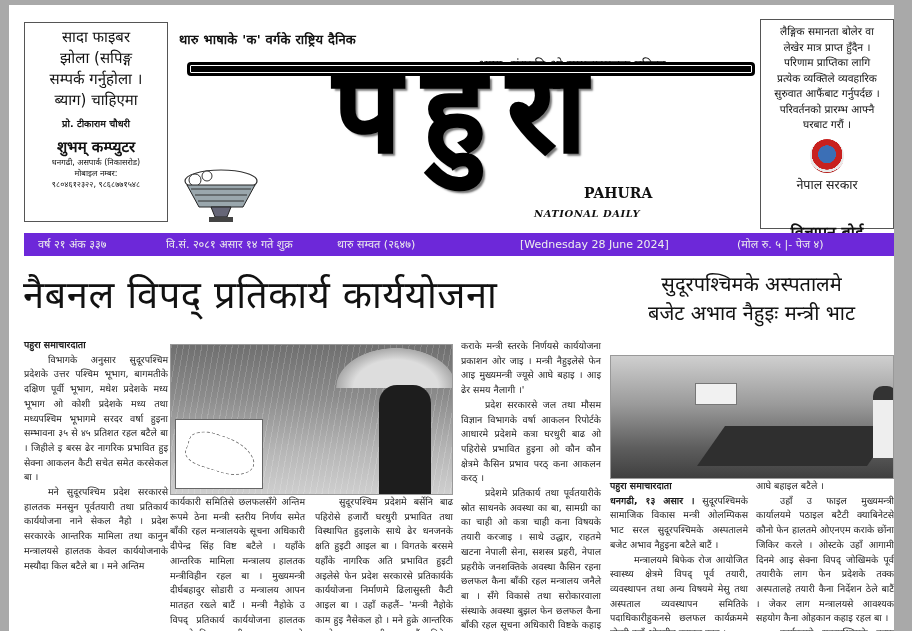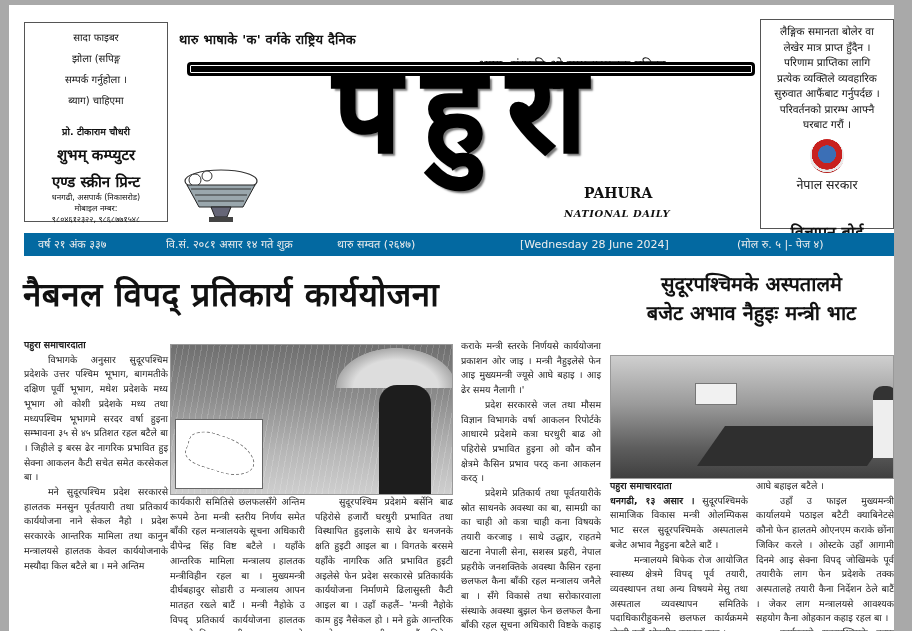--- a/index.html
+++ b/index.html
@@ -2,49 +2,49 @@
 <html><head>
 <meta charset="utf-8">
 <style>
   * { box-sizing: border-box; margin: 0; padding: 0; }
   html, body { width: 912px; height: 631px; overflow: hidden; }
   body { background: #a9a9a9; font-family: "DejaVu Sans", sans-serif; color: #111; position: relative; }
   .page { position: absolute; left: 9px; top: 5px; width: 885px; height: 640px; background: #fff; overflow: hidden; }
 
   
   .ad-left { position: absolute; left: 15px; top: 17px; width: 144px; height: 200px; border: 1.5px solid #555; padding: 4px 4px; text-align: center; }
-  .ad-left .big { font-size: 10px; line-height: 21px; font-family: "DejaVu Sans", sans-serif; }
-  .ad-left .prop { font-size: 9.5px; margin-top: 14px; font-weight: bold; }
+  .ad-left .big { font-size: 15px; line-height: 21px; font-family: "DejaVu Sans", sans-serif; }
+  .ad-left .prop { font-size: 9.5px; margin-top: 6px; font-weight: bold; }
   .ad-left .shop { font-size: 15px; font-weight: bold; line-height: 19px; margin-top: 8px; }
   .ad-left .small { font-size: 8px; line-height: 11px; }
 
   
   .ad-right { position: absolute; left: 751px; top: 14px; width: 134px; height: 210px; border: 1.5px solid #555; padding: 4px 3px; text-align: center; }
   .ad-right .txt { font-size: 10.5px; line-height: 15.5px; }
   .emblem { width: 34px; height: 34px; margin: 6px auto 3px; border-radius: 50%; background: radial-gradient(circle at 50% 45%, #3b6fb6 0 35%, #c8211f 36% 60%, #e9e9e9 61% 70%, #b31f1c 71%); }
   .ad-right .gov { font-size: 12.5px; font-weight: normal; }
   .ad-right .board { font-size: 16px; font-weight: bold; margin-top: 28px; }
 
   
   .tag-left { position: absolute; left: 170px; top: 25px; font-size: 13px; font-weight: bold; letter-spacing: 0.2px; }
   .tag-right { position: absolute; left: 470px; top: 25px; font-size: 13px; font-weight: normal; margin-top: 25px; }
   .logo { position: absolute; left: 178px; top: 43px; width: 568px; height: 108px; }
   .logo .bar { position: absolute; left: 0; top: 14px; width: 568px; height: 14px; background: #000; border: 2px solid #000; outline: 1px solid #fff; outline-offset: -4px; border-radius: 4px; }
   .logo .word { position: absolute; left: 0; top: -8px; width: 568px; text-align: center; font-size: 118px; font-weight: bold; letter-spacing: 22px; line-height: 140px; color: #000; -webkit-text-stroke: 2px #000; text-shadow: 3px 3px 2px #777; }
   .basket { position: absolute; left: 172px; top: 162px; width: 80px; height: 58px; }
   .brand-en { position: absolute; left: 575px; top: 180px; font-family: "DejaVu Serif", serif; font-weight: bold; font-size: 14px; }
-  .brand-sub { position: absolute; left: 555px; top: 203px; font-family: "DejaVu Serif", serif; font-style: italic; font-weight: bold; font-size: 10px; letter-spacing: 0.5px; }
+  .brand-sub { position: absolute; left: 525px; top: 203px; font-family: "DejaVu Serif", serif; font-style: italic; font-weight: bold; font-size: 10px; letter-spacing: 0.5px; }
 
   
-  .datebar { position: absolute; left: 15px; top: 228px; width: 870px; height: 23px; background: #0369a1; color: #eee; font-size: 11px; line-height: 23px; }
+  .datebar { position: absolute; left: 15px; top: 228px; width: 870px; height: 23px; background: #6d28d9; color: #eee; font-size: 11px; line-height: 23px; }
   .datebar span { position: absolute; top: 0; }
 
   
-  .headline-main { position: absolute; left: 14px; top: 266px; font-size: 33px; font-weight: bold; letter-spacing: 0.5px; white-space: nowrap; line-height: 48px; }
-  .headline-side { position: absolute; left: 600px; top: 265px; width: 285px; text-align: center; font-size: 20px; font-weight: bold; line-height: 29px; }
+  .headline-main { position: absolute; left: 14px; top: 266px; font-size: 38px; font-weight: normal; letter-spacing: 0.5px; white-space: nowrap; line-height: 48px; }
+  .headline-side { position: absolute; left: 600px; top: 265px; width: 285px; text-align: center; font-size: 20px; font-weight: normal; line-height: 29px; }
 
   
   .col { position: absolute; font-size: 9.4px; line-height: 14.7px; text-align: justify; color: #1a1a1a; }
   .col p { text-indent: 0; }
   .col p.ind { text-indent: 24px; }
   .byline { font-weight: bold; }
   .dateline { font-weight: bold; }
 
   .photo { position: absolute; overflow: hidden; border: 1px solid #999; }
   .rain { background: linear-gradient(180deg, #6f6f6f 0%, #8c8c8c 35%, #b5b5b5 70%, #cfcfcf 100%); }
@@ -63,21 +63,20 @@
 
 <div class="page">
 
   <div class="ad-left">
     <div class="big">सादा फाइबर</div>
     <div class="big">झोला (सपिङ्ग</div>
     <div class="big">सम्पर्क गर्नुहोला ।</div>
     <div class="big">ब्याग) चाहिएमा</div>
     <div class="prop">प्रो. टीकाराम चौधरी</div>
     <div class="shop">शुभम् कम्प्युटर</div>
-    <div class="shop">एण्ड स्क्रीन प्रिन्ट</div>
     <div class="small">धनगढी, असपार्क (निकासरोड)</div>
     <div class="small">मोबाइल नम्बर:</div>
     <div class="small">९८०४६१२३२२, ९८६८७७१५४८</div>
   </div>
 
   <div class="tag-left">थारु भाषाके 'क' वर्गके राष्ट्रिय दैनिक</div>
   <div class="tag-right">भाषा, संस्कृति ओ समाचारमूलक पत्रिका</div>
   <div class="logo">
     <div class="bar"></div>
     <div class="word">पहुरा</div>

